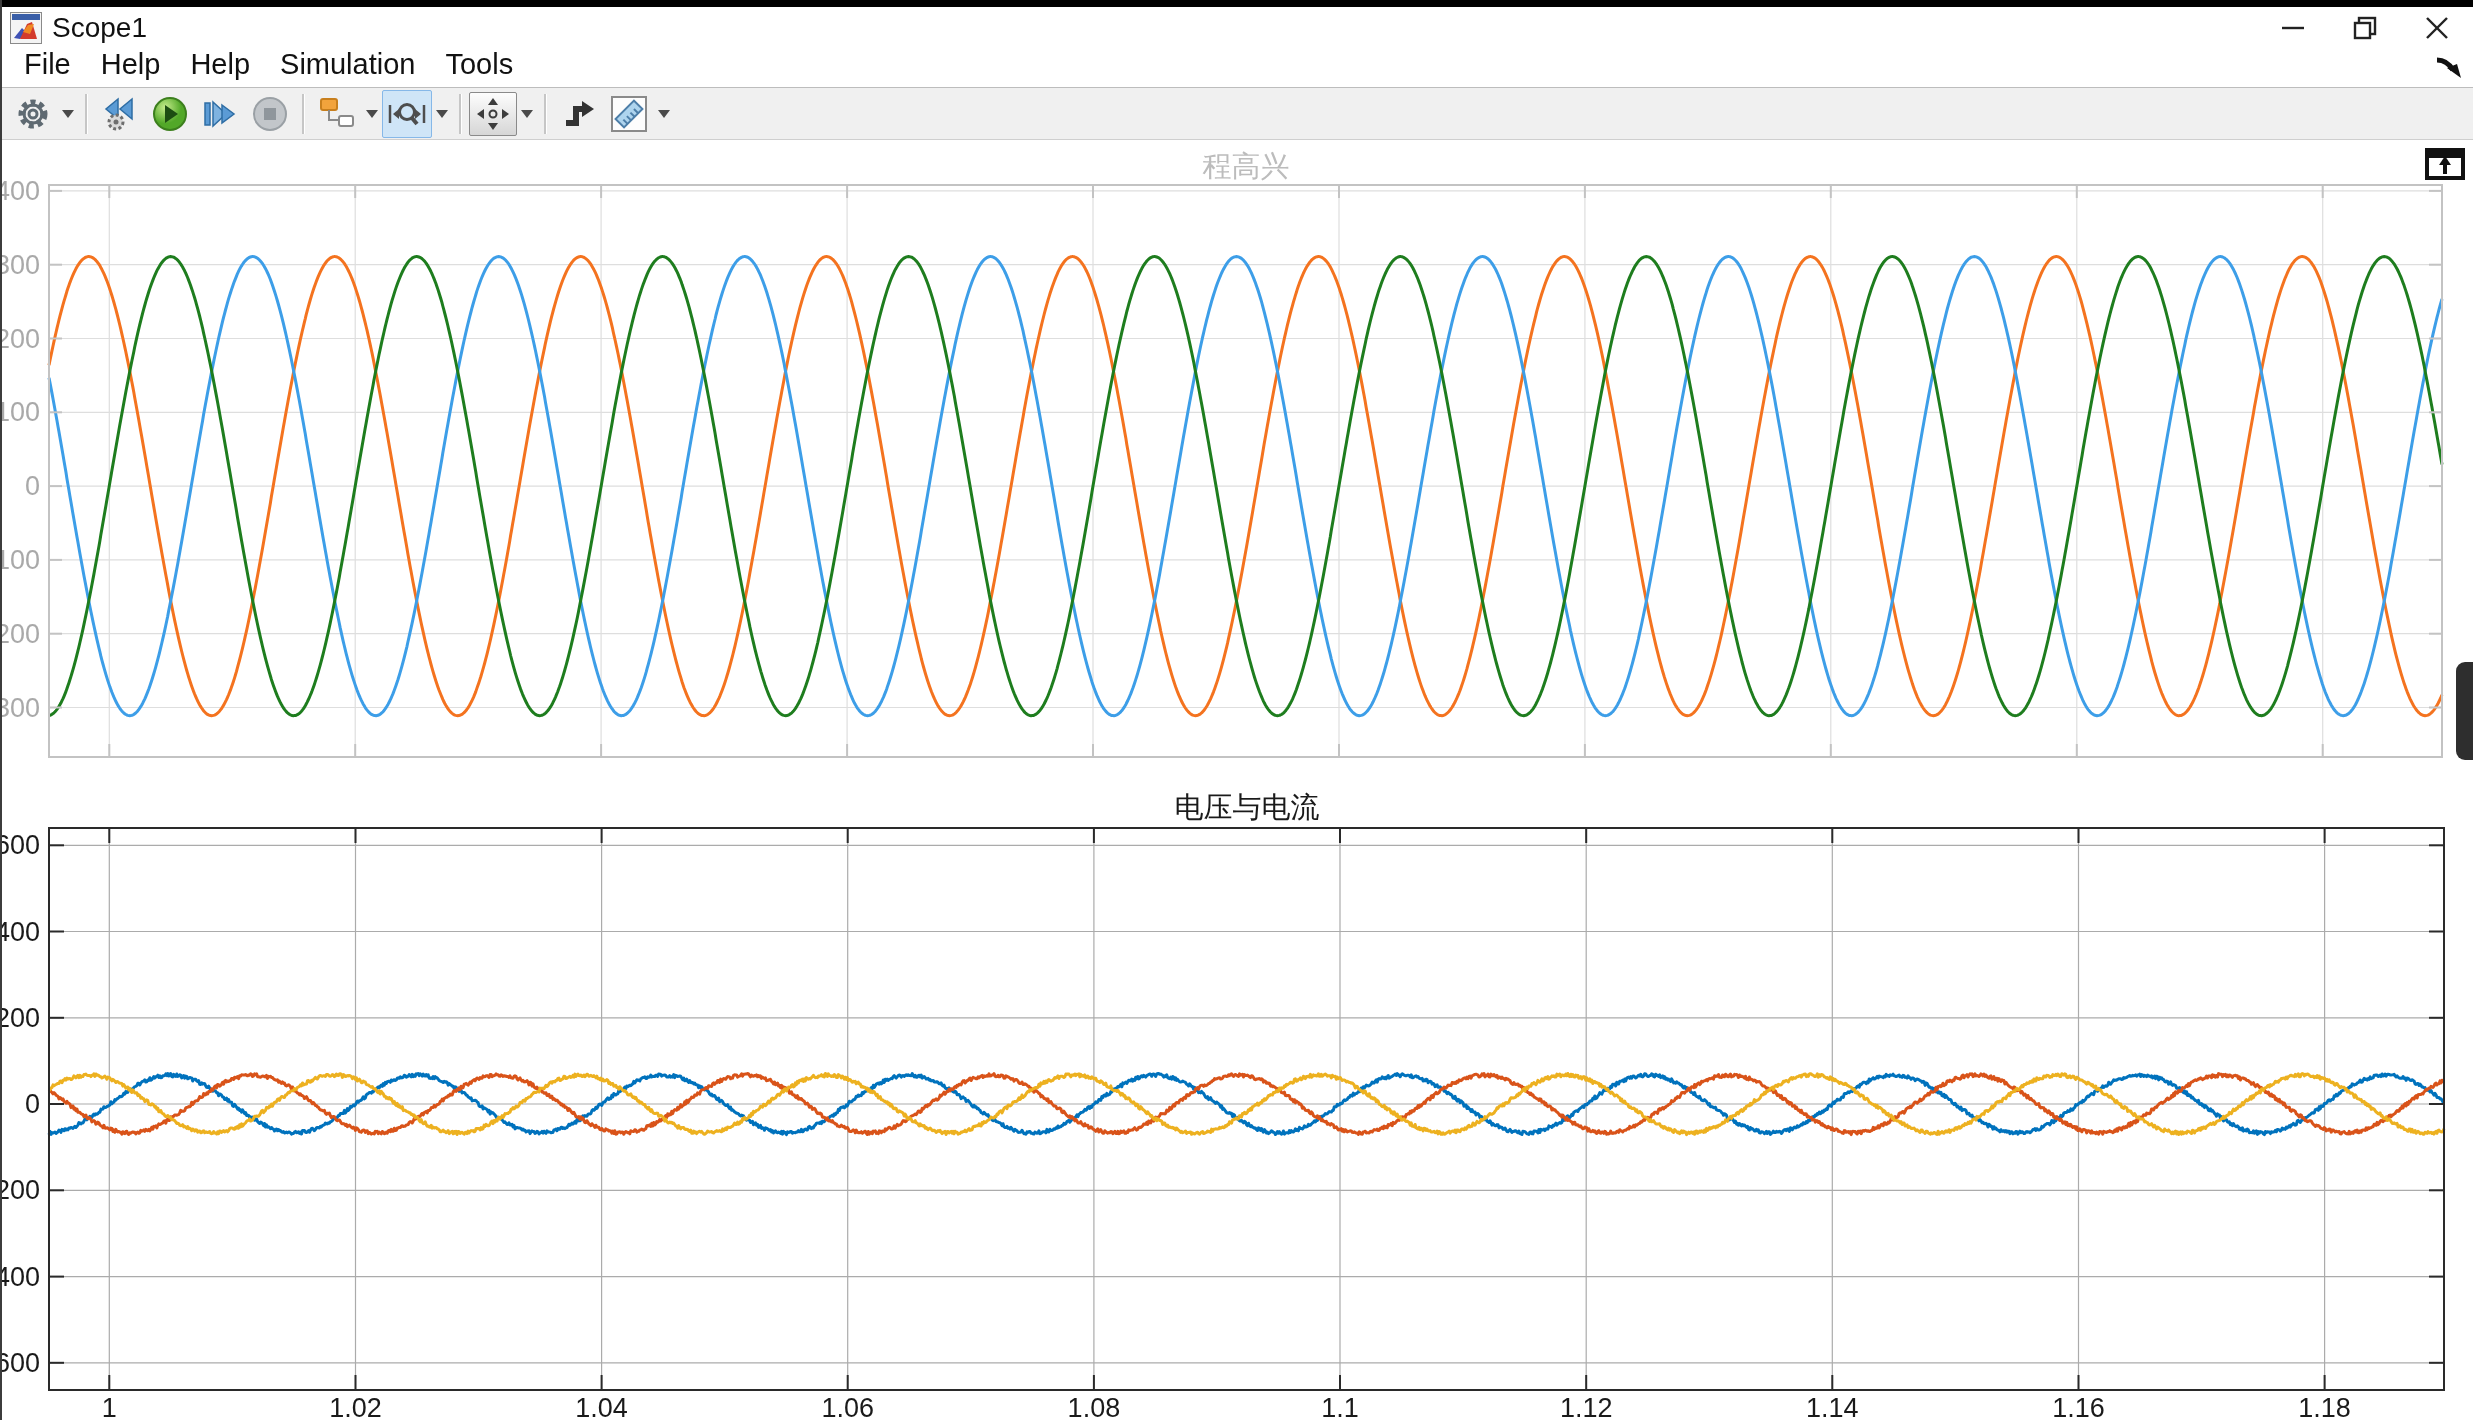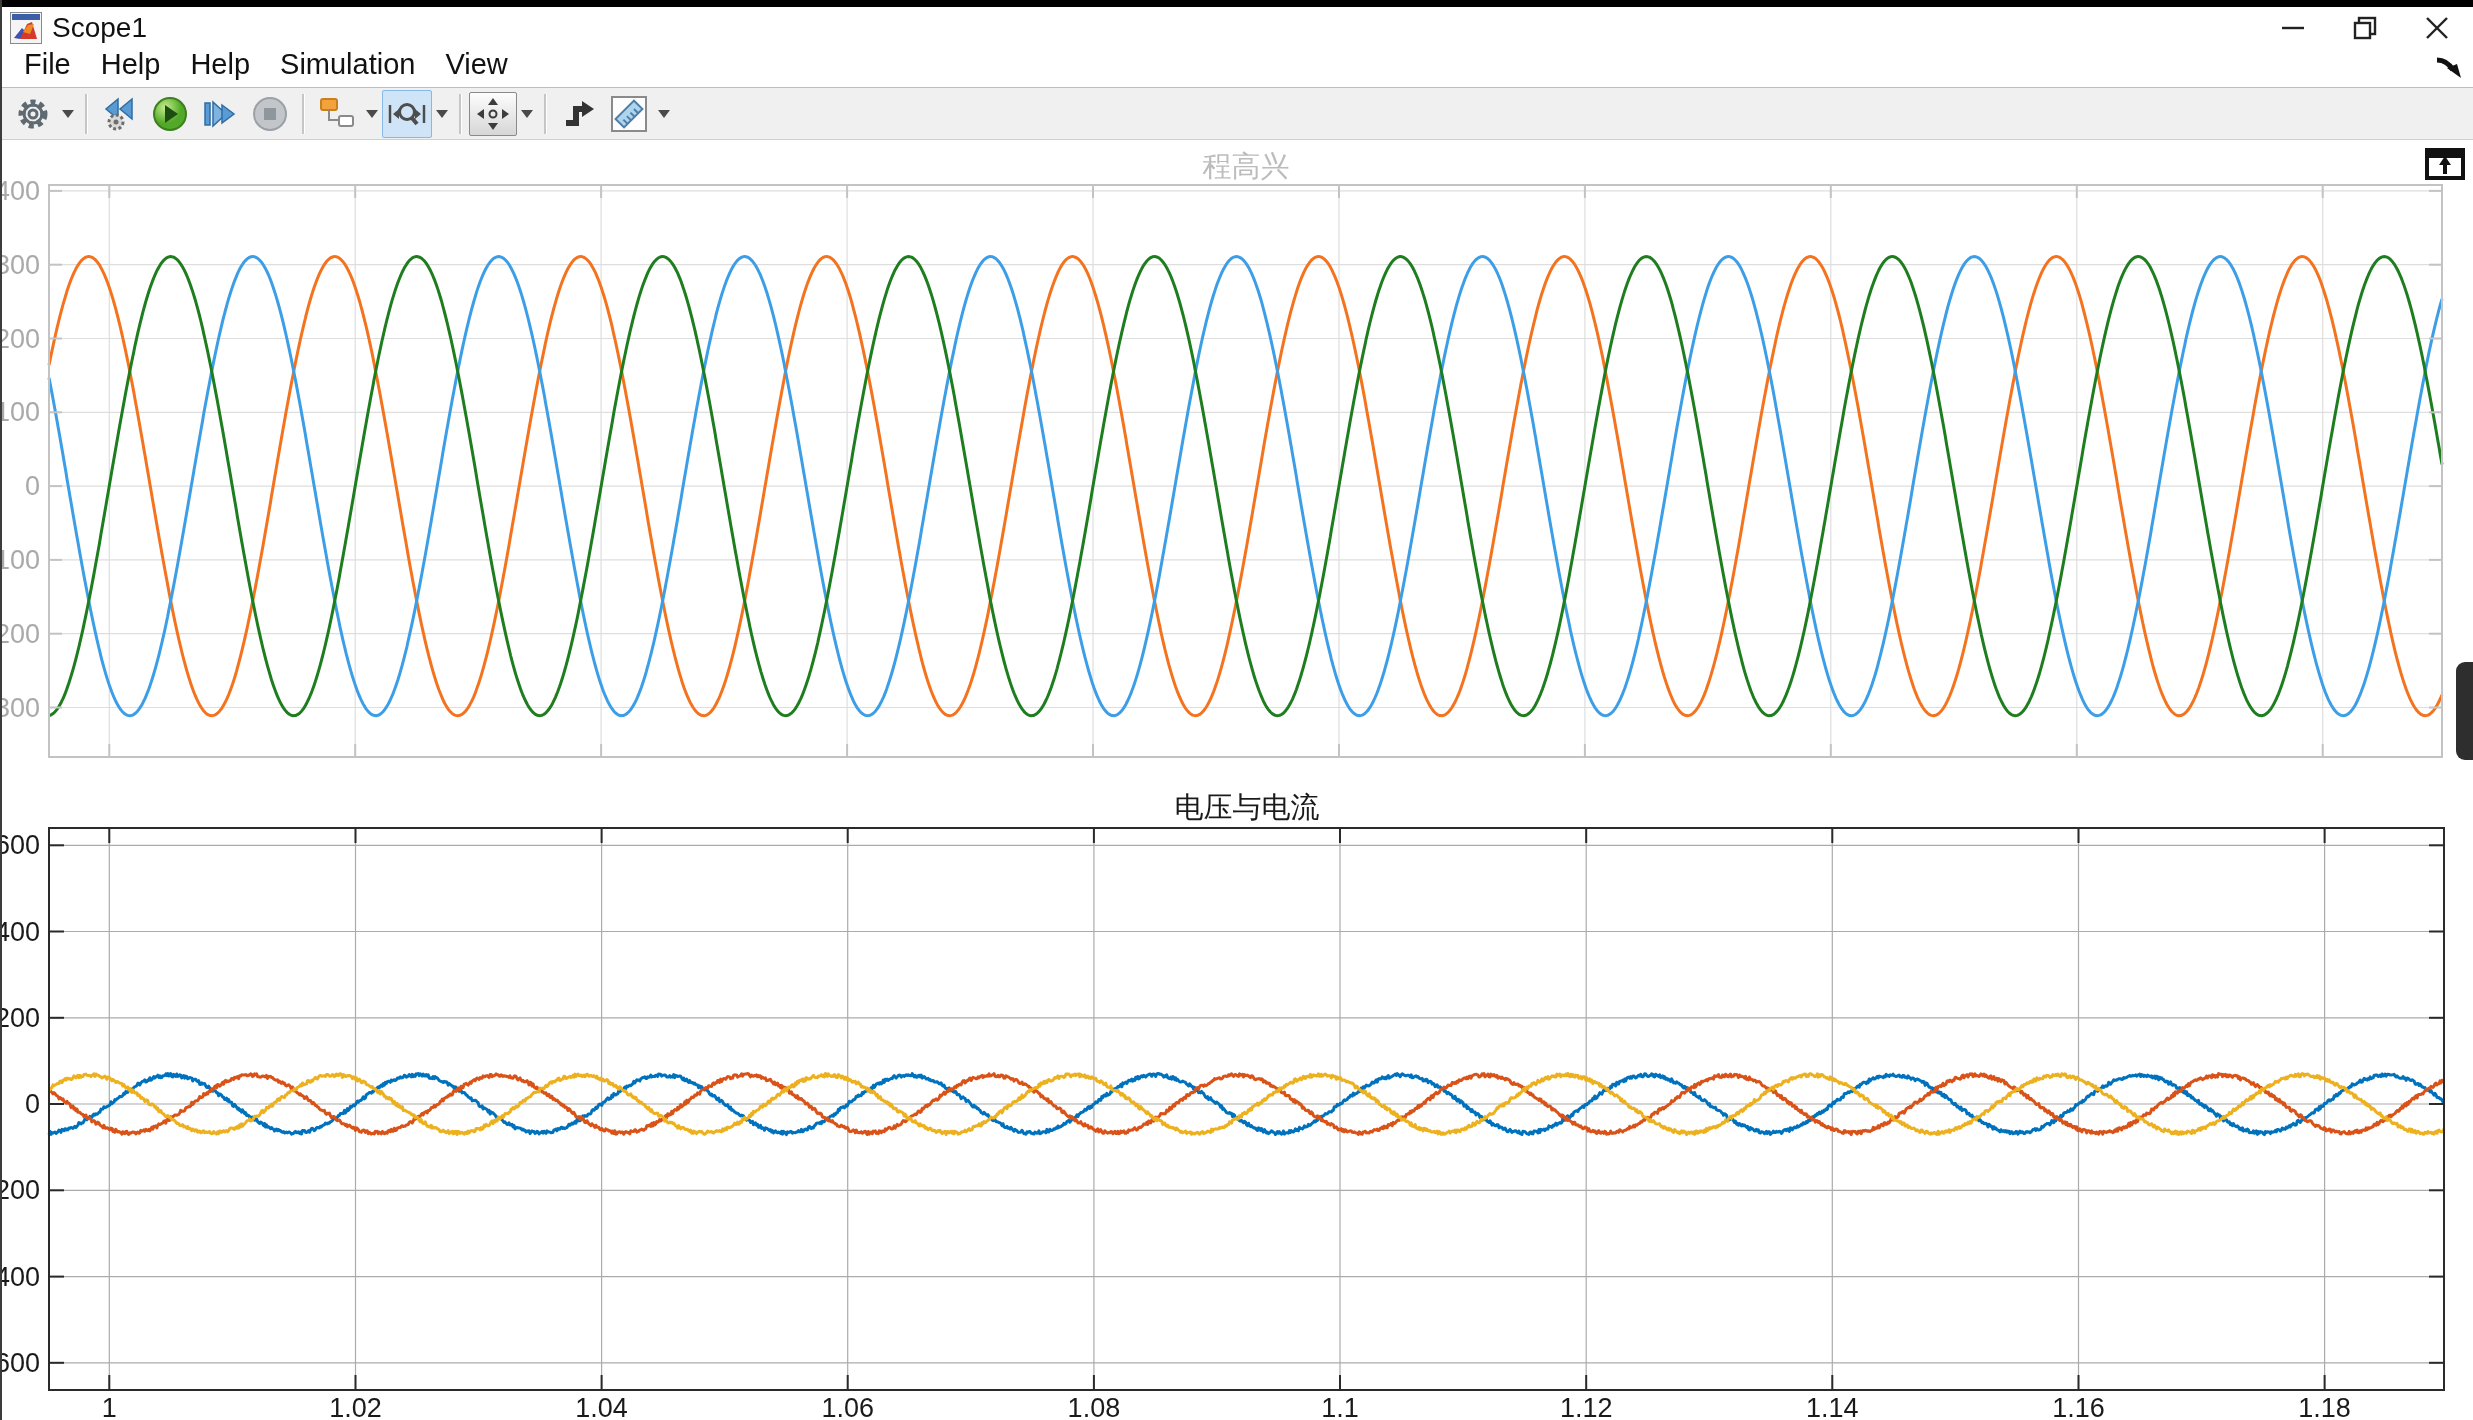--- a/index.html
+++ b/index.html
@@ -69,21 +69,21 @@
         </svg>
       </div>
     </div>
   </div>
 
   <div id="menubar">
     <span class="menu-item">File</span>
     <span class="menu-item">Help</span>
     <span class="menu-item">Help</span>
     <span class="menu-item">Simulation</span>
-    <span class="menu-item">View</span>
+    <span class="menu-item">Tools</span>
     <div id="dockarrow">
       <svg width="34" height="30" viewBox="0 0 34 30">
         <path d="M6,8 q10,0 16,10" fill="none" stroke="#111" stroke-width="5"></path>
         <polygon points="16,16 30,26 26,12" fill="#111"></polygon>
       </svg>
     </div>
   </div>
 
   <div id="toolbar">
     <div class="tbtn">

